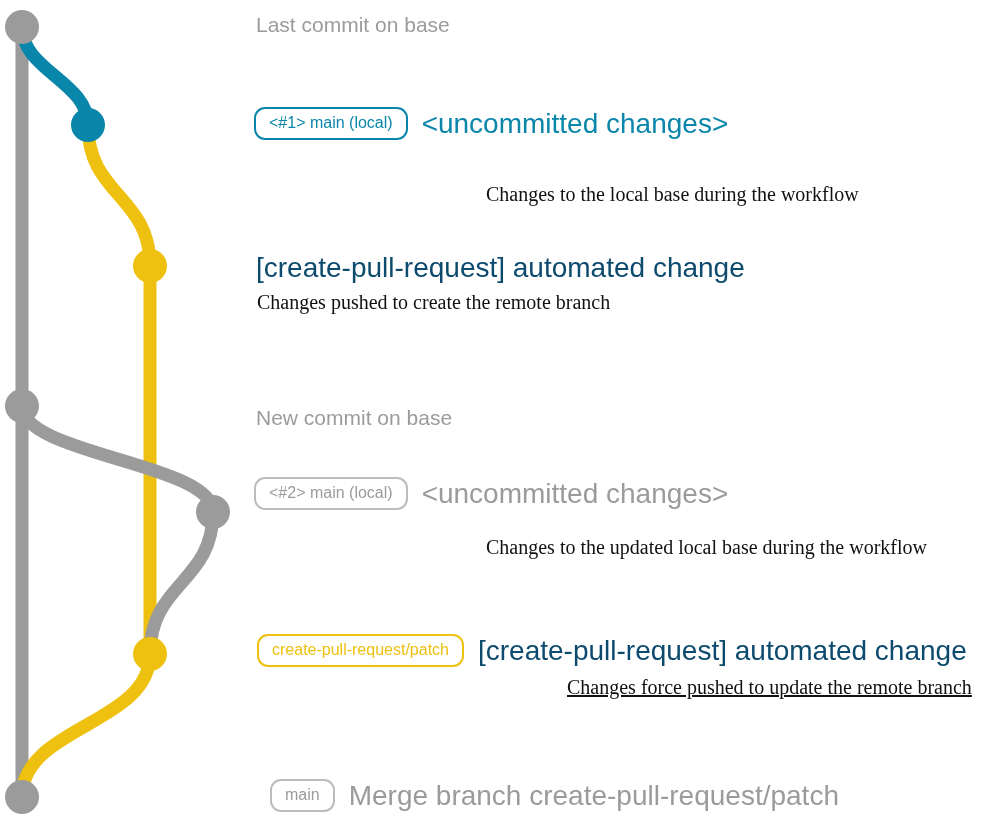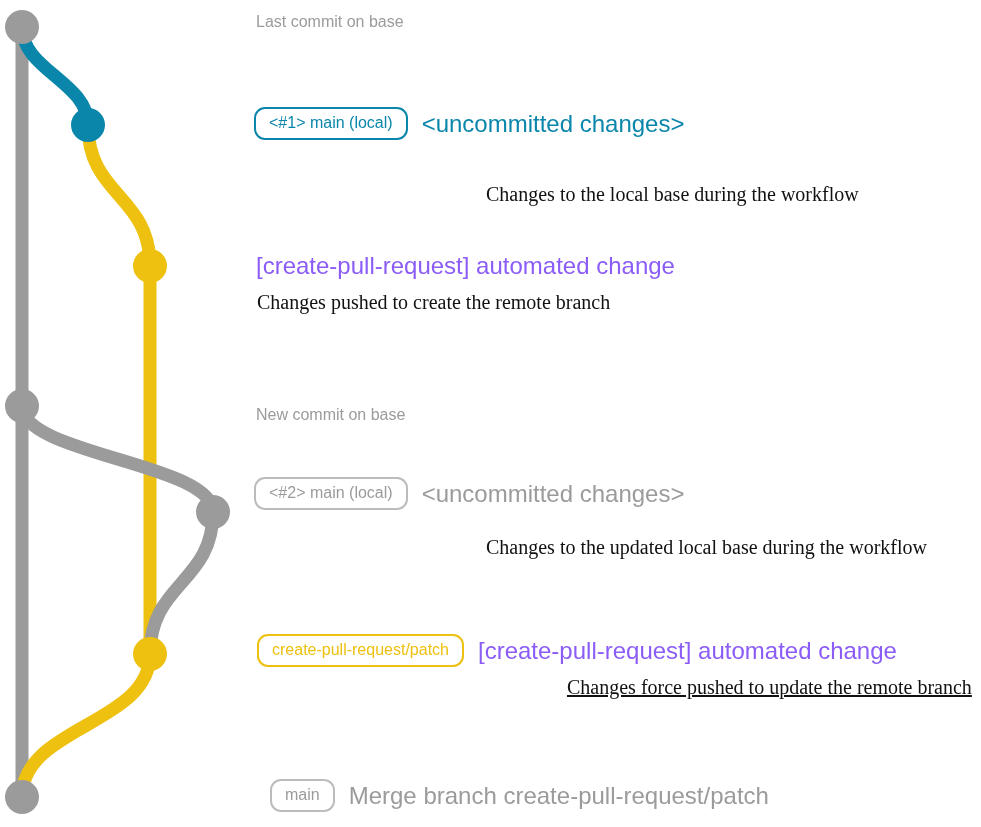--- a/index.html
+++ b/index.html
@@ -27,21 +27,21 @@
 
   .row {
     position: absolute;
     display: flex;
     align-items: flex-start;
   }
 
   
   .caption {
     font-family: "Liberation Sans", sans-serif;
-    font-size: 16px;
+    font-size: 21px;
     color: #9b9b9b;
     white-space: nowrap;
     line-height: 1;
   }
 
   
   .pill {
     display: inline-block;
     border-radius: 11px;
     padding: 6px 13px 7px 13px;
@@ -61,27 +61,27 @@
     color: #9b9b9b;
   }
   .pill-yellow {
     border: 2px solid #eec110;
     color: #eec110;
   }
 
   
   .subject {
     font-family: "Liberation Sans", sans-serif;
-    font-size: 24px;
+    font-size: 28px;
     line-height: 1;
     white-space: nowrap;
   }
   .subject-blue   { color: #0b86ab; }
   .subject-gray   { color: #9b9b9b; }
-  .subject-yellow { color: #8b5cf6; }
+  .subject-yellow { color: #0c4a6e; }
 
   .pill-wrap {
     display: flex;
     align-items: center;
   }
   .pill-wrap .subject { margin-left: 14px; }
 
   
   .desc {
     position: absolute;

